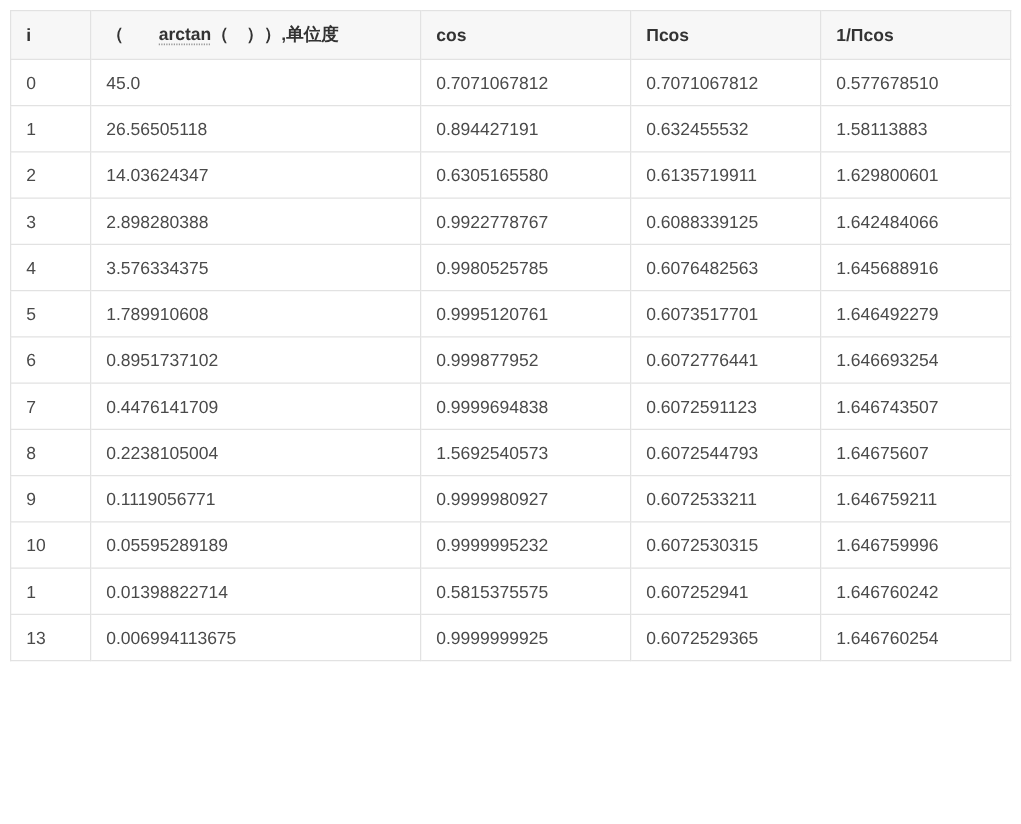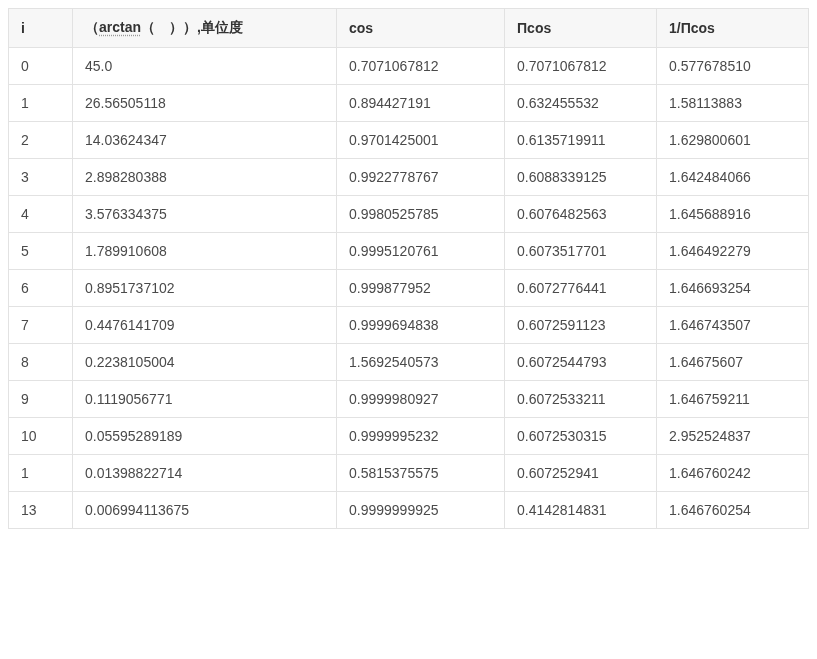--- a/index.html
+++ b/index.html
@@ -40,20 +40,21 @@
   col.c-arctan { width: 33%; }
   col.c-cos    { width: 21%; }
   col.c-pcos   { width: 19%; }
   col.c-inv    { width: 19%; }
   .hdr-arctan .plain { white-space: pre; }
   .hdr-arctan .func {
     text-decoration: underline;
     text-decoration-style: dotted;
     text-decoration-color: #9a9a9a;
     text-underline-offset: 3px;
+    margin-left: 28px;
   }
 </style>
 </head>
 <body>
 
 <div class="wrap">
   <table>
     <colgroup>
       <col class="c-i">
         <col class="c-arctan">
@@ -83,21 +84,21 @@
         <tr>
           <td>1</td>
           <td>26.56505118</td>
           <td>0.894427191</td>
           <td>0.632455532</td>
           <td>1.58113883</td>
         </tr>
         <tr>
           <td>2</td>
           <td>14.03624347</td>
-          <td>0.9701425001</td>
+          <td>0.6305165580</td>
           <td>0.6135719911</td>
           <td>1.629800601</td>
         </tr>
         <tr>
           <td>3</td>
           <td>2.898280388</td>
           <td>0.9922778767</td>
           <td>0.6088339125</td>
           <td>1.642484066</td>
         </tr>
@@ -141,31 +142,31 @@
           <td>0.1119056771</td>
           <td>0.9999980927</td>
           <td>0.6072533211</td>
           <td>1.646759211</td>
         </tr>
         <tr>
           <td>10</td>
           <td>0.05595289189</td>
           <td>0.9999995232</td>
           <td>0.6072530315</td>
-          <td>2.952524837</td>
+          <td>1.646759996</td>
         </tr>
         <tr>
           <td>1</td>
           <td>0.01398822714</td>
           <td>0.5815375575</td>
           <td>0.607252941</td>
           <td>1.646760242</td>
         </tr>
         <tr>
           <td>13</td>
           <td>0.006994113675</td>
           <td>0.9999999925</td>
-          <td>0.4142814831</td>
+          <td>0.6072529365</td>
           <td>1.646760254</td>
         </tr>
       </tbody>
   </table>
 </div>
 
 </body></html>

